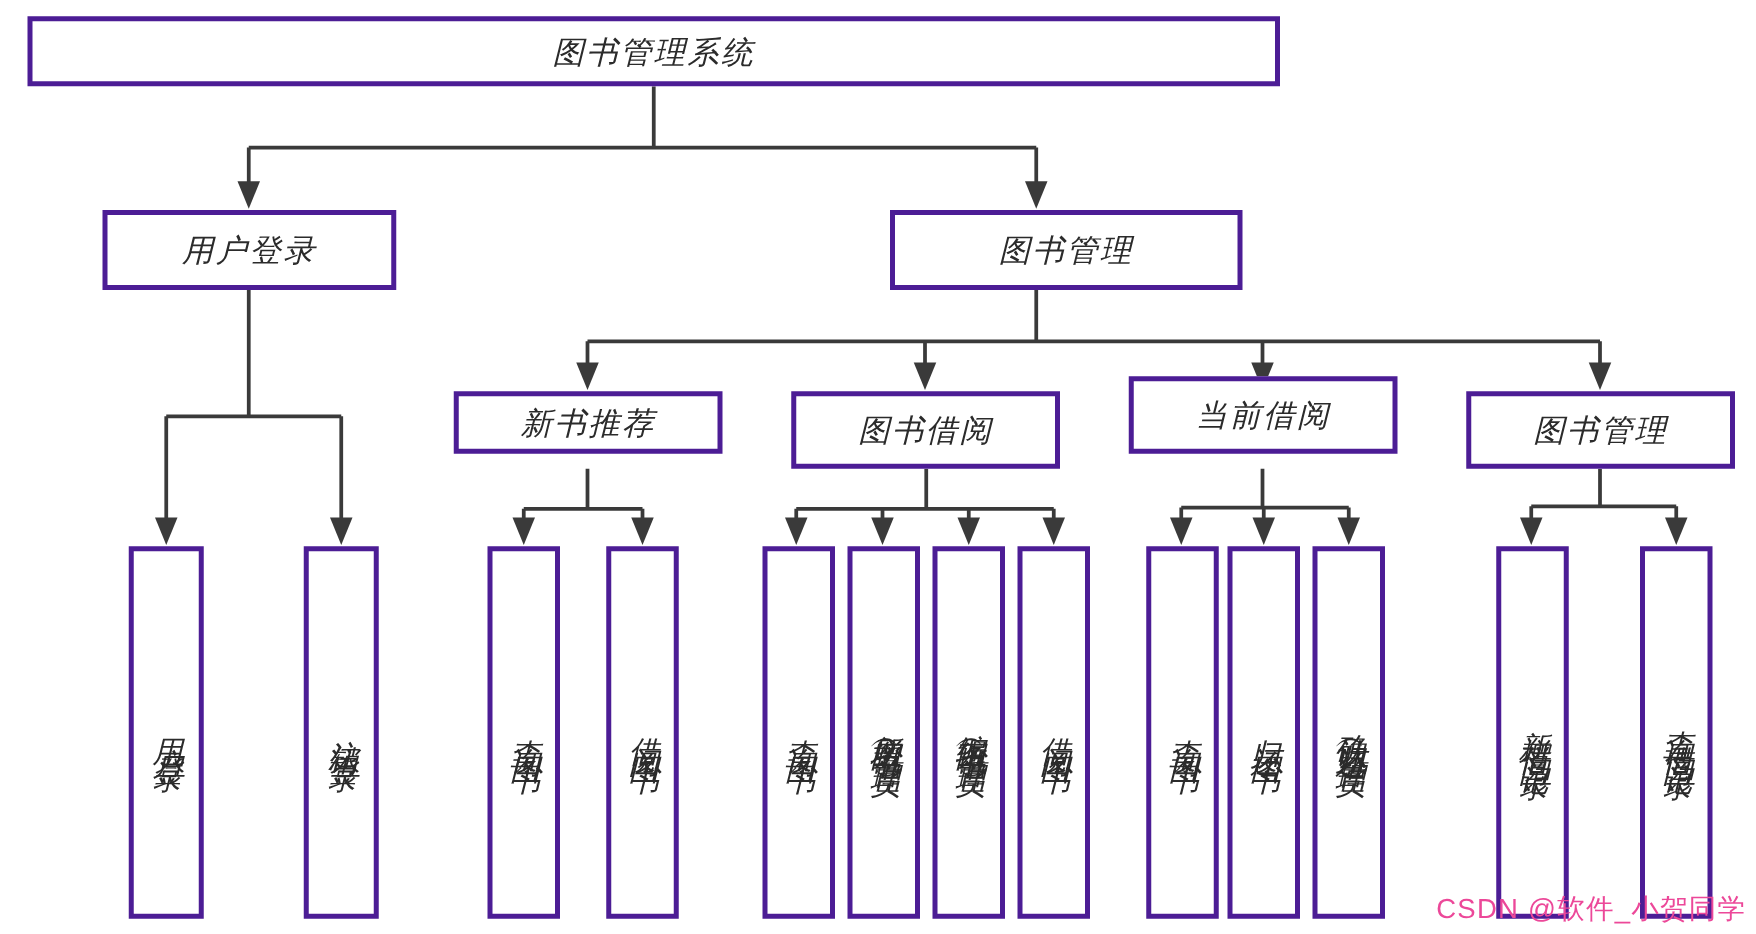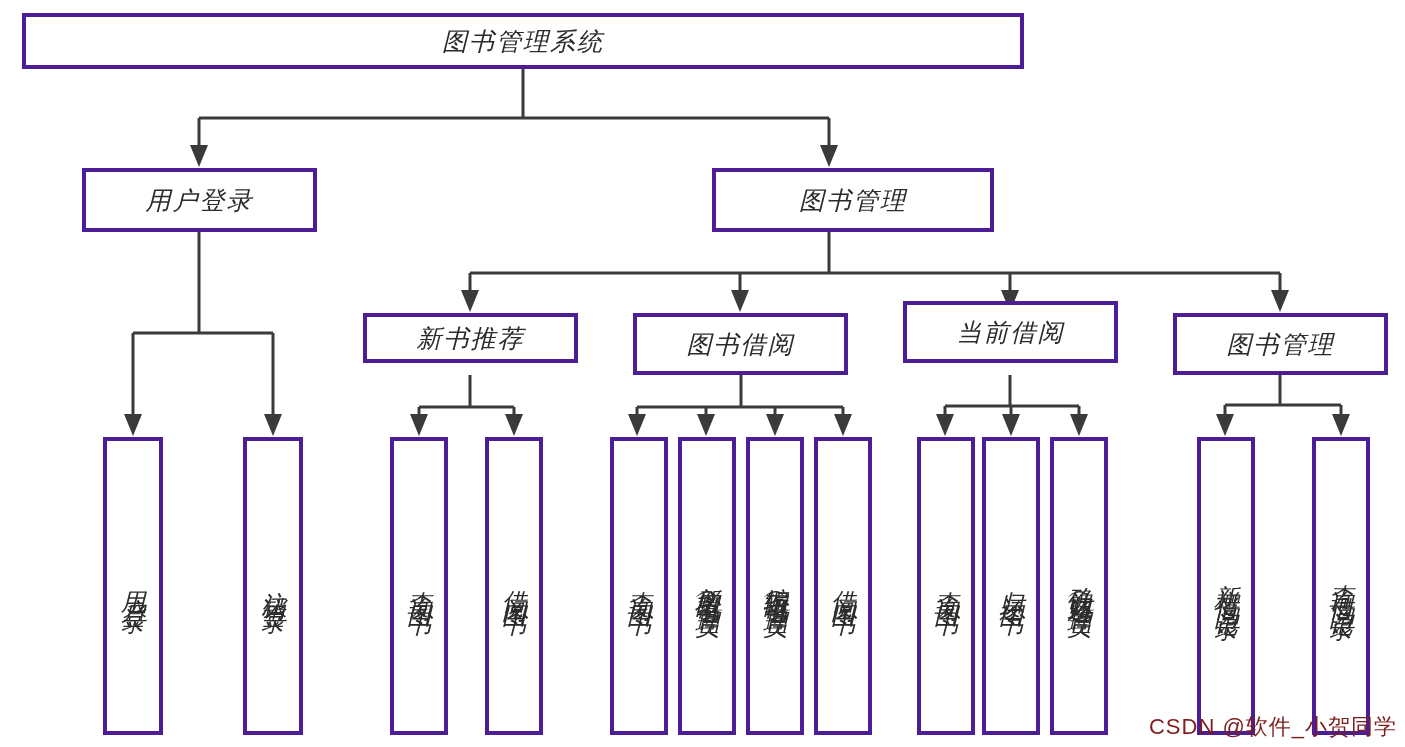--- a/index.html
+++ b/index.html
@@ -42,21 +42,21 @@
     left: 0; top: 0;
     width: 1405px; height: 747px;
     z-index: 1;
     pointer-events: none;
   }
   .watermark {
     position: absolute;
     right: 8px;
     top: 712px;
     font-size: 22px;
-    color: #7f1d1d;
+    color: #ec4899;
     letter-spacing: 1px;
     z-index: 3;
     white-space: nowrap;
   }
 </style>
 </head>
 <body>
 
 <div class="canvas">
 

